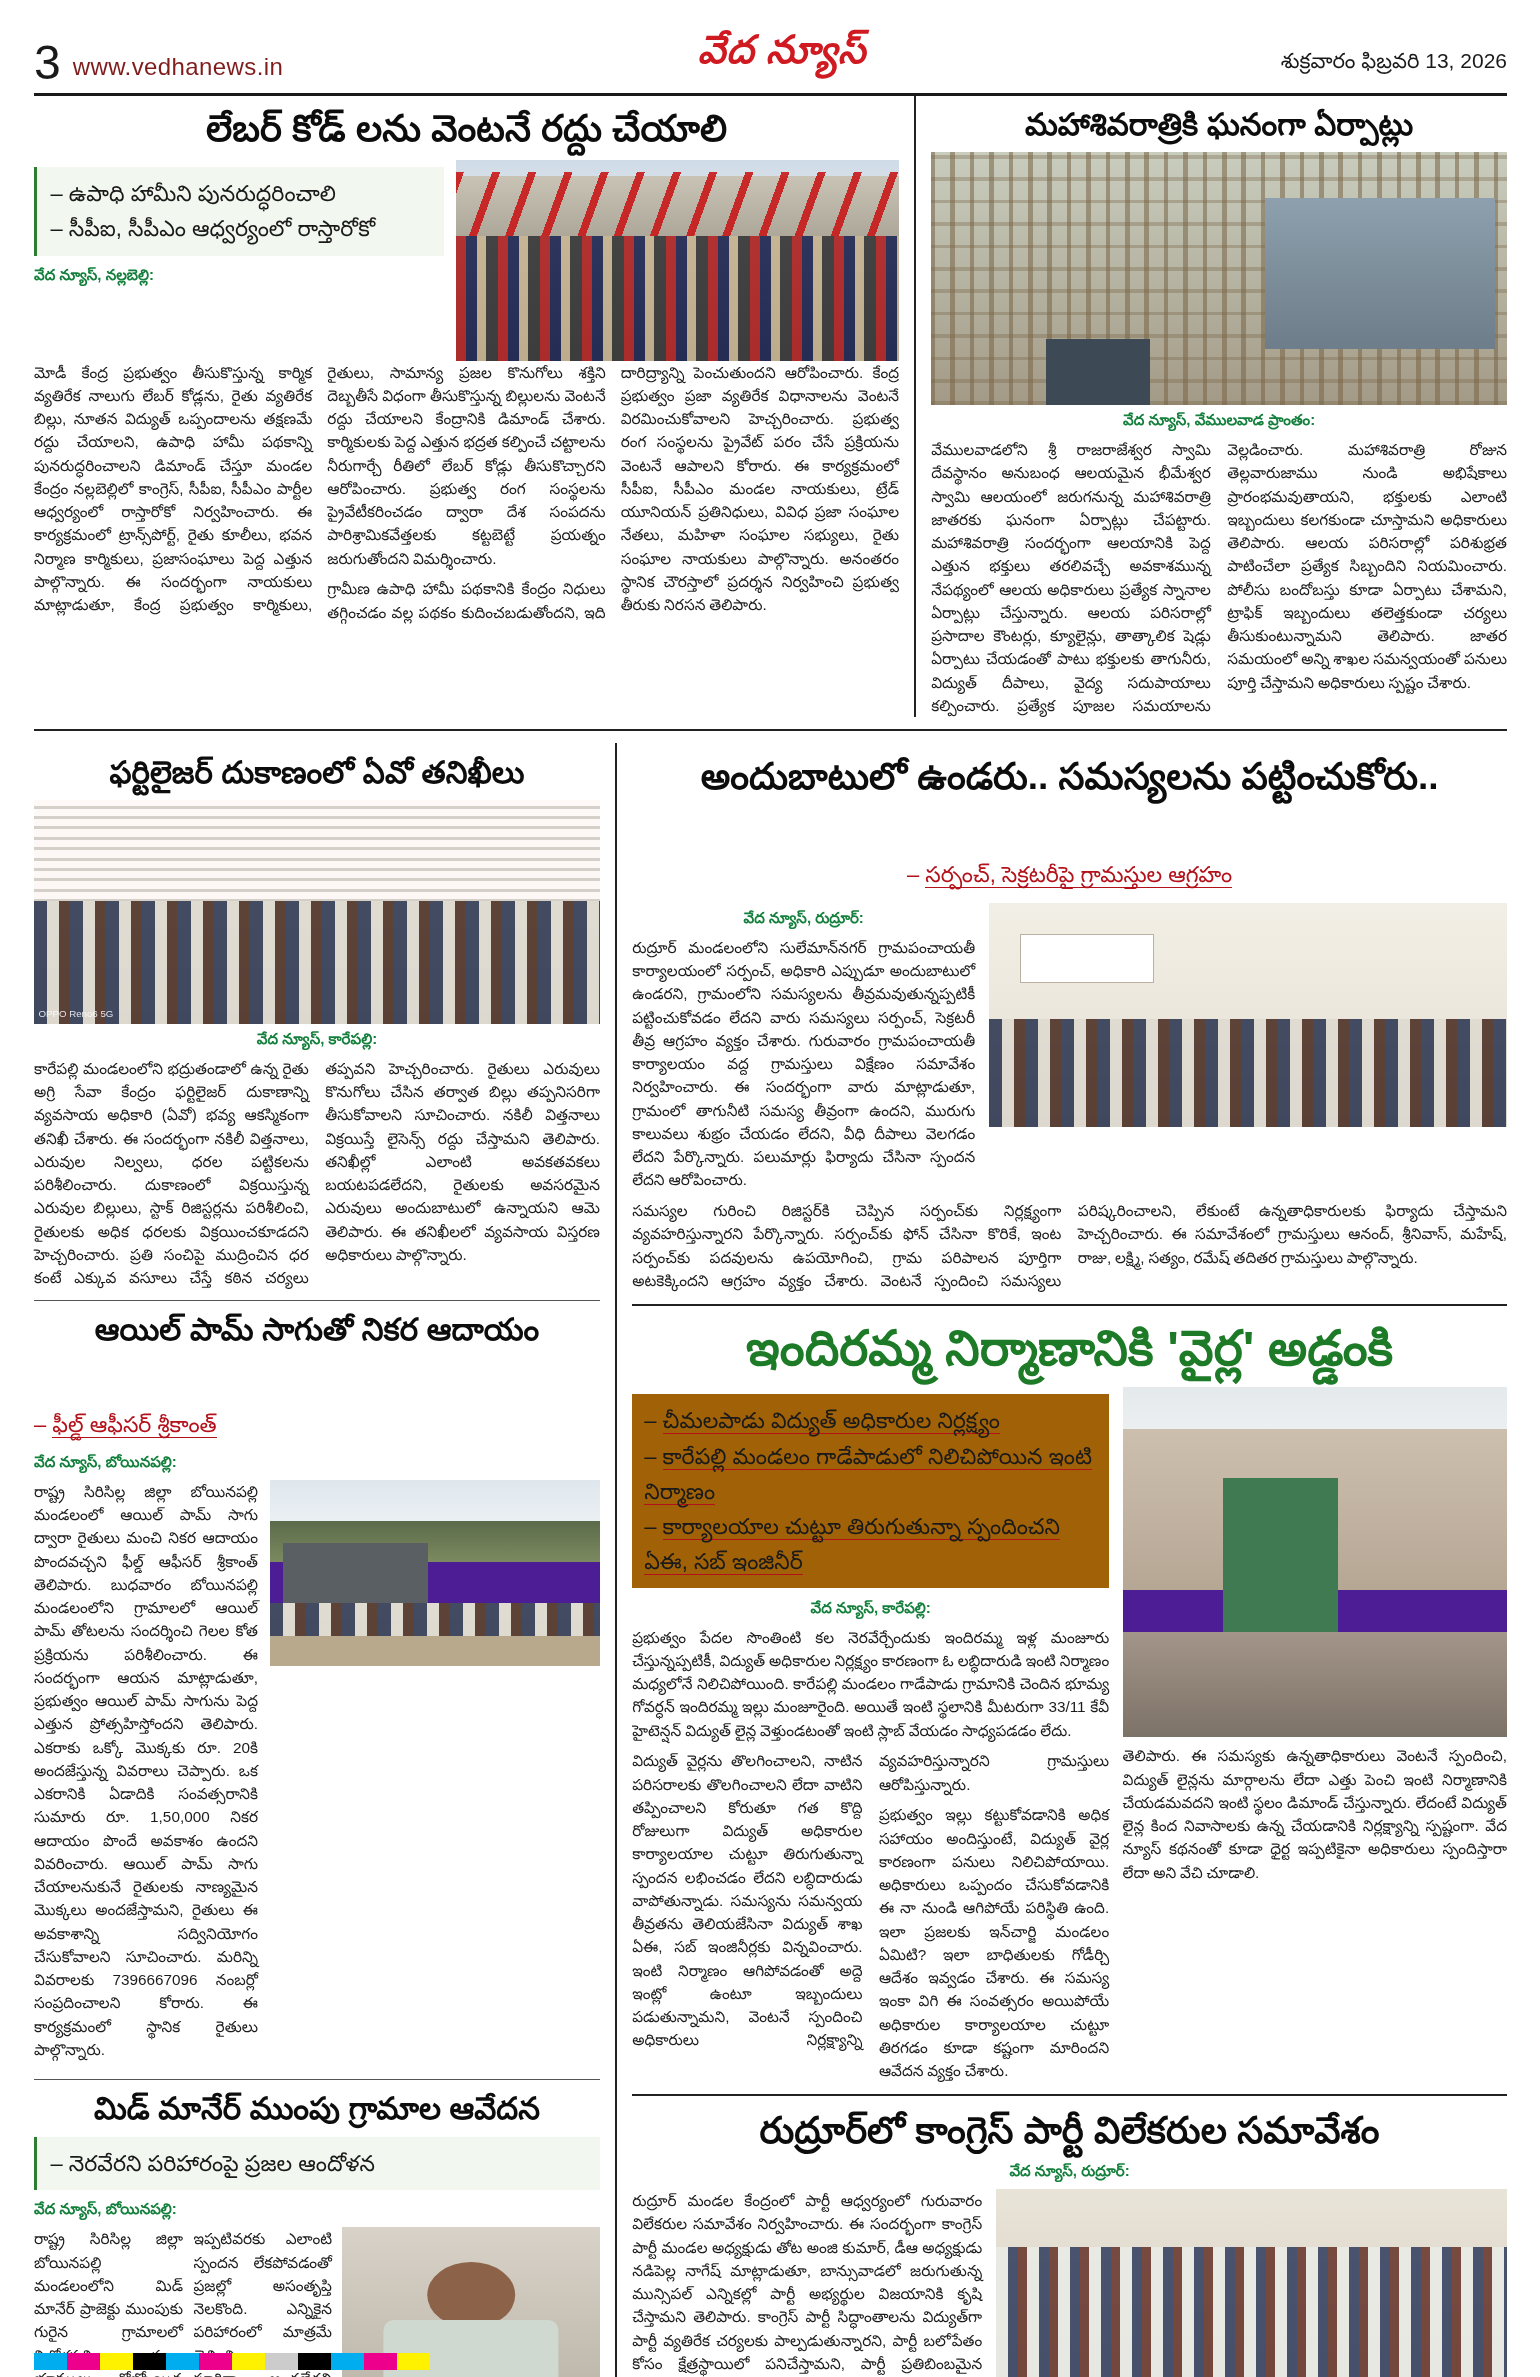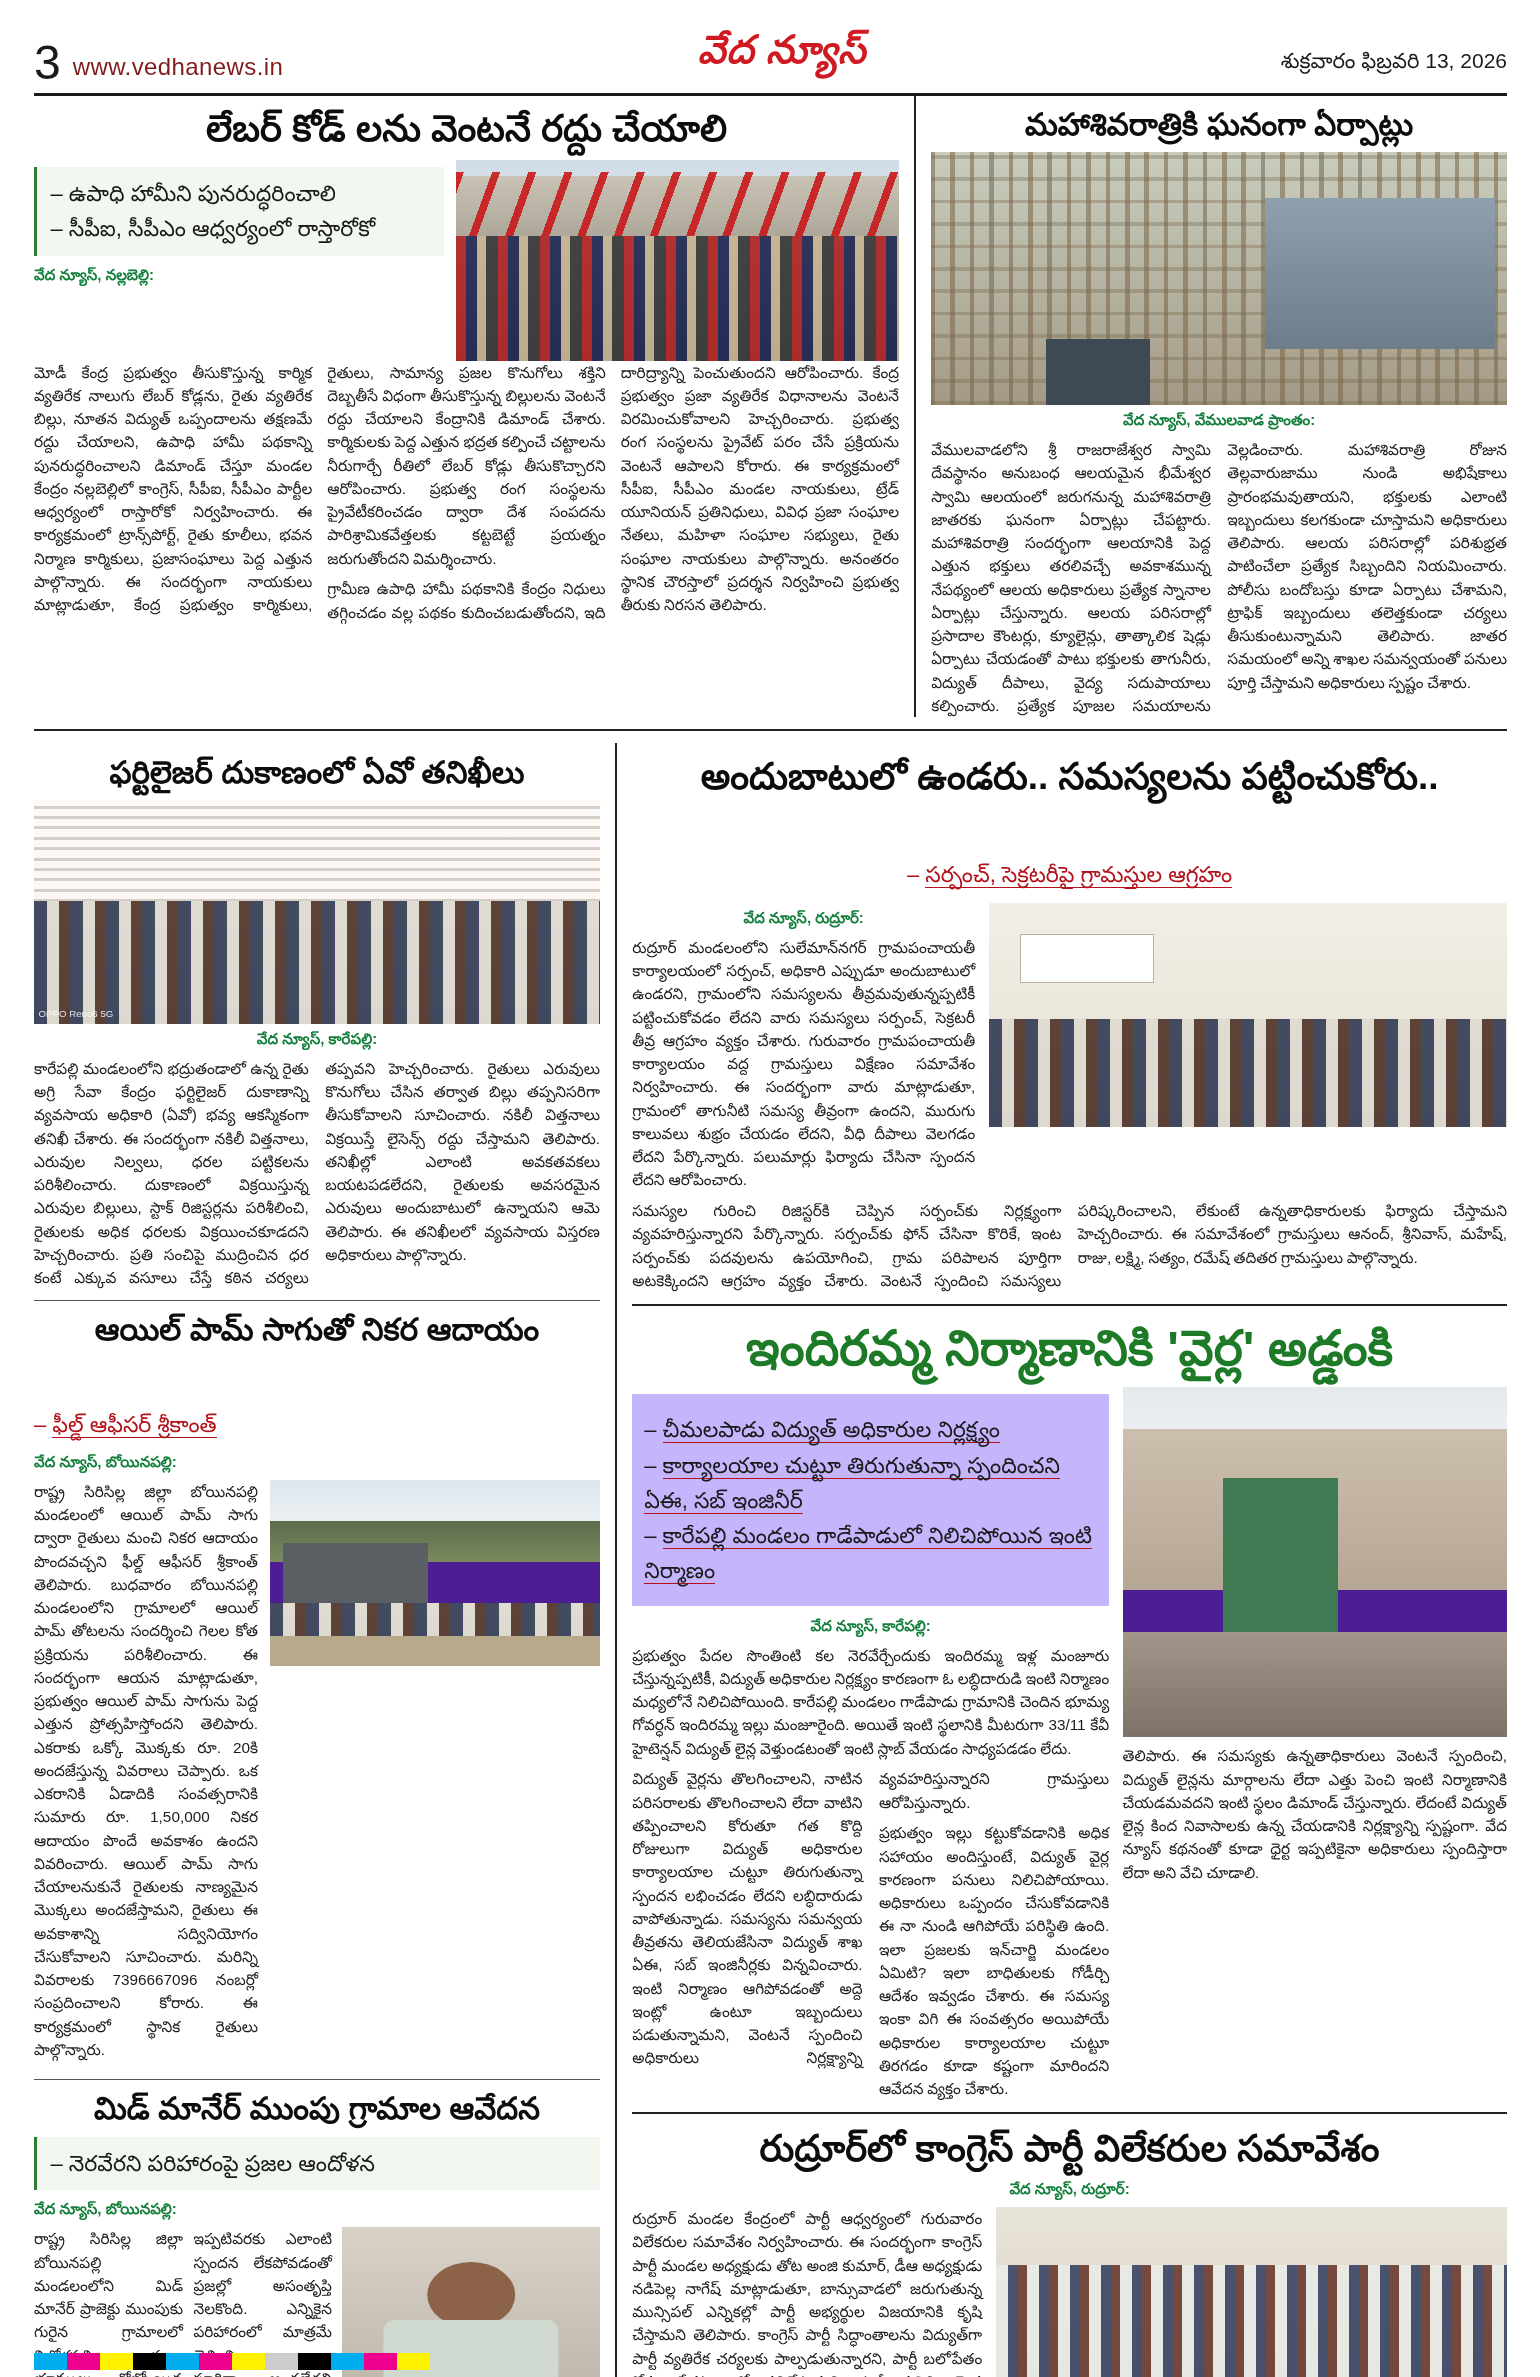--- a/index.html
+++ b/index.html
@@ -105,21 +105,21 @@
   .portrait .head { position:absolute; left:50%; top:18%; width:34%; height:34%;
     transform:translateX(-50%); border-radius:50%; background:#8c6349; }
   .portrait .torso { position:absolute; left:50%; top:48%; width:68%; height:52%;
     transform:translateX(-50%); border-radius:10.4px 10.4px 0 0; background:#cfd9cf; }
 
   
   .cmyk { position:absolute; left:34px; bottom:7.5px; display:flex; gap:0; }
   .cmyk i { display:block; width:33px; height:16.4px; }
 
   .small-note { font-size:14px; line-height:1.5; text-align:justify; }
-  .green-band { background:#c4b5fd; padding:18px 12px; }
+  .green-band { background:#a16207; padding:9px 12px; }
 </style>
 </head>
 <body>
 
 <div class="page">
 
   <div class="masthead">
     <div class="mh-left">
       <div class="page-num">3</div>
       <div class="site-url">www.vedhanews.in</div>
@@ -282,22 +282,22 @@
       </div>
 
       <div class="hrule"></div>
 
       <div>
         <h1 class="hl green">ఇందిరమ్మ నిర్మాణానికి 'వైర్ల' అడ్డంకి</h1>
         <div class="row">
           <div style="width:477px;">
             <div class="bullets green-band ul" style="border-left:none;">
               <div><span>చీమలపాడు విద్యుత్ అధికారుల నిర్లక్ష్యం</span></div>
+              <div><span>కారేపల్లి మండలం గాడేపాడులో నిలిచిపోయిన ఇంటి నిర్మాణం</span></div>
               <div><span>కార్యాలయాల చుట్టూ తిరుగుతున్నా స్పందించని ఏఈ, సబ్ ఇంజినీర్</span></div>
-              <div><span>కారేపల్లి మండలం గాడేపాడులో నిలిచిపోయిన ఇంటి నిర్మాణం</span></div>
             </div>
             <div class="credit">వేద న్యూస్, కారేపల్లి:</div>
             <p class="body">ప్రభుత్వం పేదల సొంతింటి కల నెరవేర్చేందుకు ఇందిరమ్మ ఇళ్ల మంజూరు చేస్తున్నప్పటికీ, విద్యుత్ అధికారుల నిర్లక్ష్యం కారణంగా ఓ లబ్ధిదారుడి ఇంటి నిర్మాణం మధ్యలోనే నిలిచిపోయింది. కారేపల్లి మండలం గాడేపాడు గ్రామానికి చెందిన భూమ్య గోవర్ధన్ ఇందిరమ్మ ఇల్లు మంజూరైంది. అయితే ఇంటి స్థలానికి మీటరుగా 33/11 కేవీ హైటెన్షన్ విద్యుత్ లైన్ల వెళ్తుండటంతో ఇంటి స్లాబ్ వేయడం సాధ్యపడడం లేదు.</p>
             <div class="cols2">
               <p class="body">విద్యుత్ వైర్లను తొలగించాలని, నాటిన పరిసరాలకు తొలగించాలని లేదా వాటిని తప్పించాలని కోరుతూ గత కొద్ది రోజులుగా విద్యుత్ అధికారుల కార్యాలయాల చుట్టూ తిరుగుతున్నా స్పందన లభించడం లేదని లబ్ధిదారుడు వాపోతున్నాడు. సమస్యను సమన్వయ తీవ్రతను తెలియజేసినా విద్యుత్ శాఖ ఏఈ, సబ్ ఇంజినీర్లకు విన్నవించారు. ఇంటి నిర్మాణం ఆగిపోవడంతో అద్దె ఇంట్లో ఉంటూ ఇబ్బందులు పడుతున్నామని, వెంటనే స్పందించి అధికారులు నిర్లక్ష్యాన్ని వ్యవహరిస్తున్నారని గ్రామస్తులు ఆరోపిస్తున్నారు.</p>
               <p class="body">ప్రభుత్వం ఇల్లు కట్టుకోవడానికి అధిక సహాయం అందిస్తుంటే, విద్యుత్ వైర్ల కారణంగా పనులు నిలిచిపోయాయి. అధికారులు ఒప్పందం చేసుకోవడానికి ఈ నా నుండి ఆగిపోయే పరిస్థితి ఉంది. ఇలా ప్రజలకు ఇన్‌చార్జి మండలం ఏమిటి? ఇలా బాధితులకు గోడీర్చి ఆదేశం ఇవ్వడం చేశారు. ఈ సమస్య ఇంకా విగి ఈ సంవత్సరం అయిపోయే అధికారుల కార్యాలయాల చుట్టూ తిరగడం కూడా కష్టంగా మారిందని ఆవేదన వ్యక్తం చేశారు.</p>
             </div>
           </div>
           <div style="flex:1;padding-left:13.4px;">
             <div class="photo" style="height:350px;">

